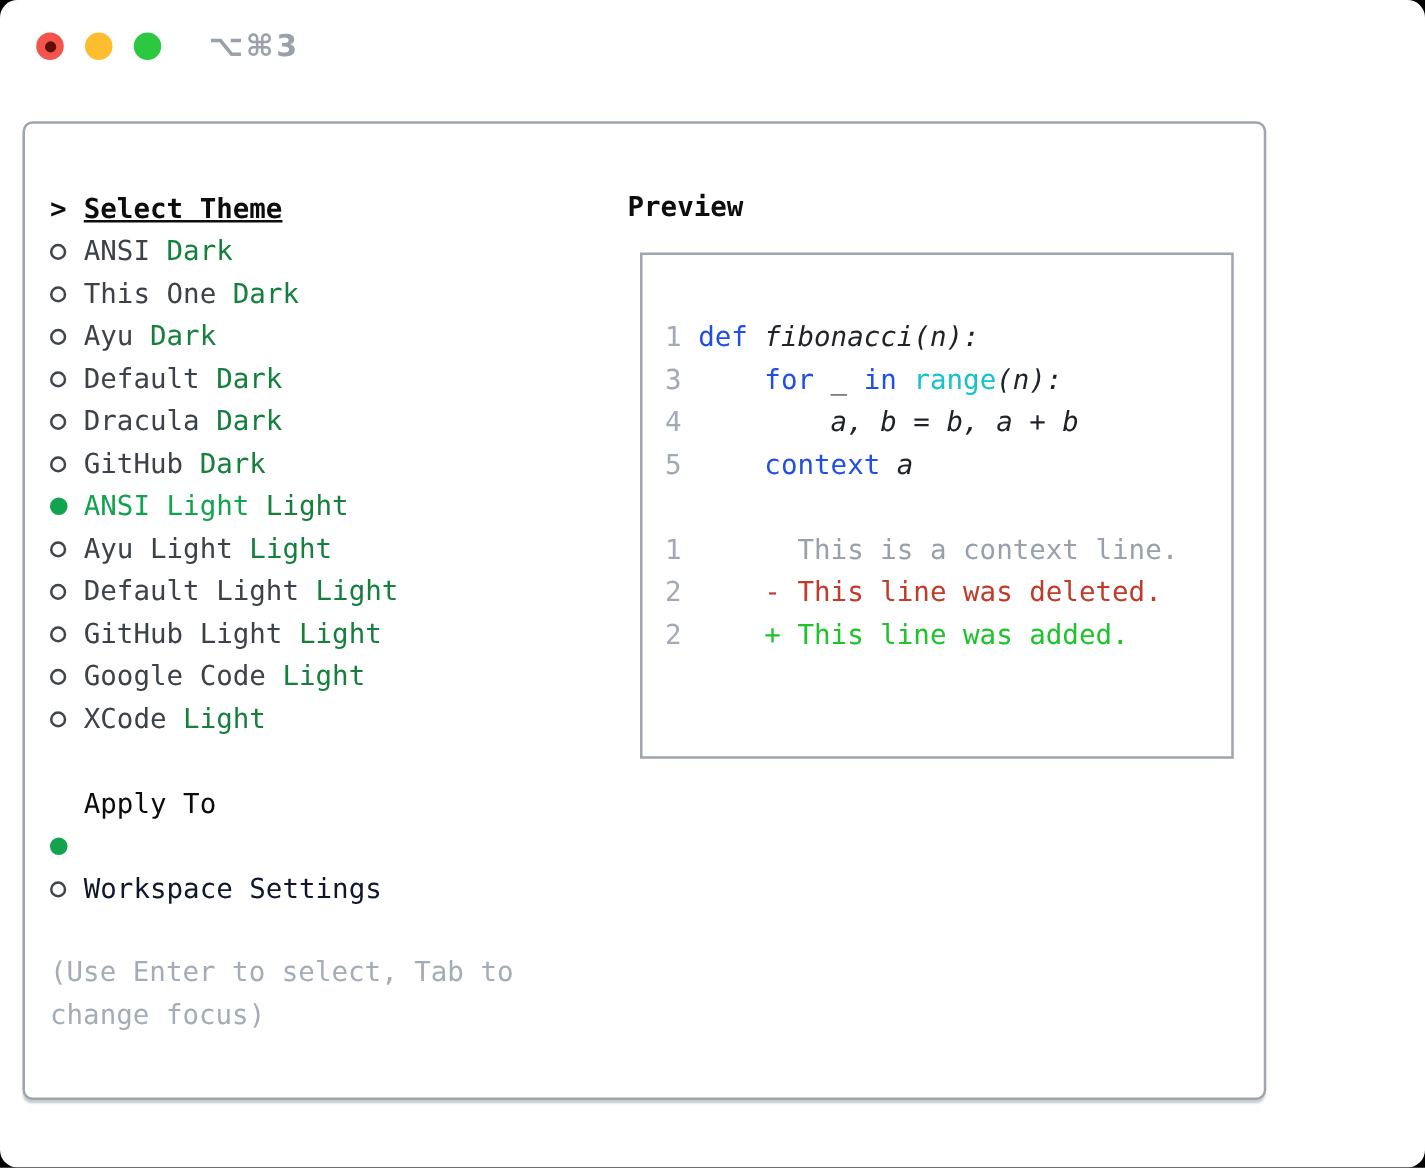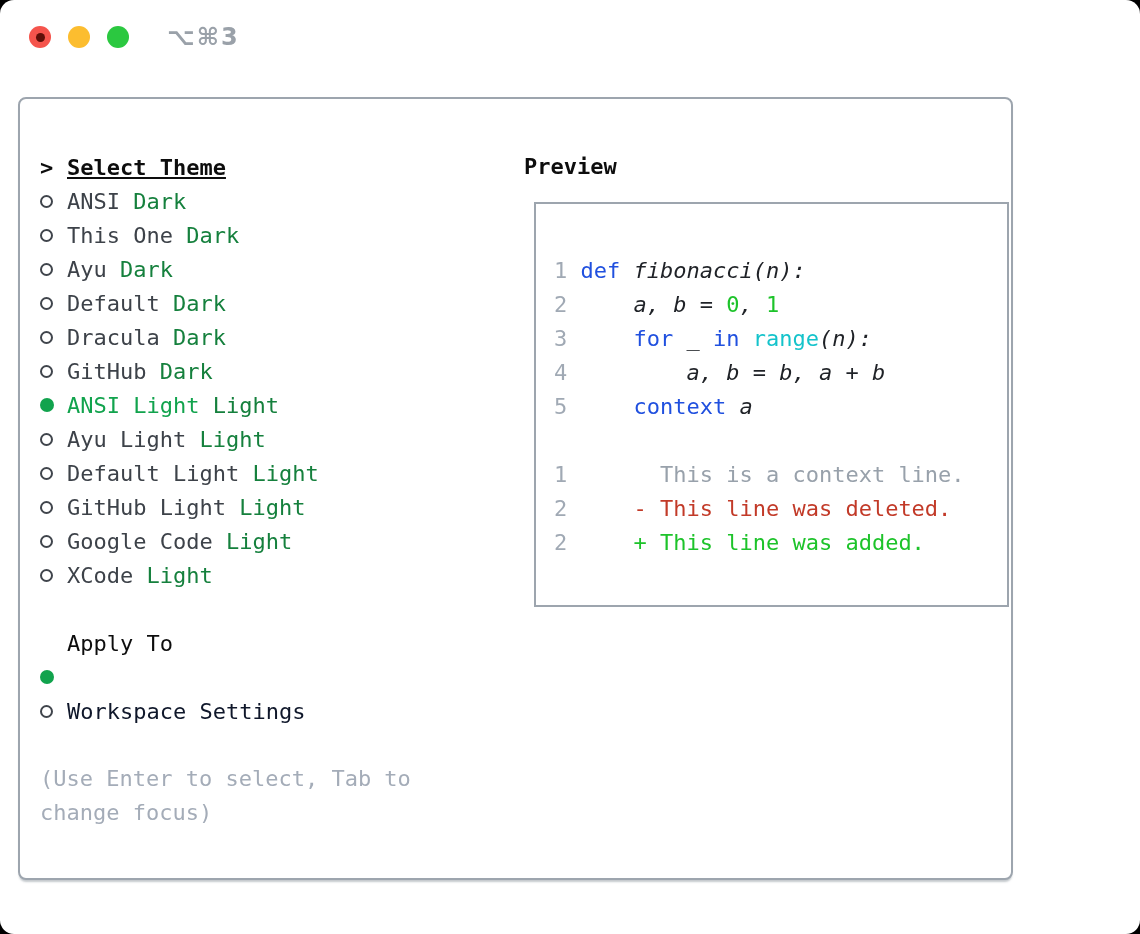--- a/index.html
+++ b/index.html
@@ -21,21 +21,21 @@
     letter-spacing:2px;color:#9aa1a9;
   }
   
   .panel{
     position:absolute;left:18px;top:97px;width:995px;height:783px;
     border:2px solid #9da5ae;border-radius:8px;box-sizing:border-box;
     box-shadow:0 3px 2px -1px rgba(125,135,145,.45);
     background:#fff;
   }
   .col-left{position:absolute;left:20px;top:51px;width:440px;}
-  .col-right{position:absolute;left:482px;top:51px;width:500px;margin-left:22px;}
+  .col-right{position:absolute;left:482px;top:51px;width:500px;}
   .row{display:flex;align-items:center;height:34px;font-size:22px;white-space:pre;}
   .bullet{width:27px;display:flex;align-items:center;flex:none;}
   .ring{width:13px;height:13px;border:2px solid #40454c;border-radius:50%;box-sizing:border-box;}
   .dot{width:14px;height:14px;background:#11a34d;border-radius:50%;}
   .prompt{font-weight:700;color:#0d0d0d;}
   .hdr{font-weight:700;color:#0d0d0d;text-decoration:underline;}
   .t-name{color:#3d4249;}
   .t-name.sel{color:#11a34d;}
   .t-var{color:#15803d;text-align:center;}
   .apply-label{color:#0d0d0d;}
@@ -112,21 +112,20 @@
       <div class="spacer"></div>
 
       <div class="help">(Use Enter to select, Tab to
 change focus)</div>
     </div>
 
     <div class="col-right">
       <div class="preview-hdr">Preview</div>
       <div class="preview-box" id="preview-box">
           <div class="cline"><span class="lnum">1</span><span class="sg-fg"> </span><span class="sg-kw">def</span><span class="sg-fg"> fibonacci(n):</span></div>
-          <div class="cline"><span class="lnum">2</span><span class="sg-fg">     a, b = </span><span class="sg-gr">0</span><span class="sg-fg">, </span><span class="sg-gr">1</span></div>
           <div class="cline"><span class="lnum">3</span><span class="sg-fg">     </span><span class="sg-kw">for</span><span class="sg-fg"> _ </span><span class="sg-kw">in</span><span class="sg-fg"> </span><span class="sg-cy">range</span><span class="sg-fg">(n):</span></div>
           <div class="cline"><span class="lnum">4</span><span class="sg-fg">         a, b = b, a + b</span></div>
           <div class="cline"><span class="lnum">5</span><span class="sg-fg">     </span><span class="sg-kw">context</span><span class="sg-fg"> a</span></div>
           <div class="cline"><span class="lnum"></span></div>
           <div class="cline"><span class="lnum">1</span><span class="sg-ctx">       This is a context line.</span></div>
           <div class="cline"><span class="lnum">2</span><span class="sg-del">     - This line was deleted.</span></div>
           <div class="cline"><span class="lnum">2</span><span class="sg-add">     + This line was added.</span></div>
         </div>
     </div>
 

